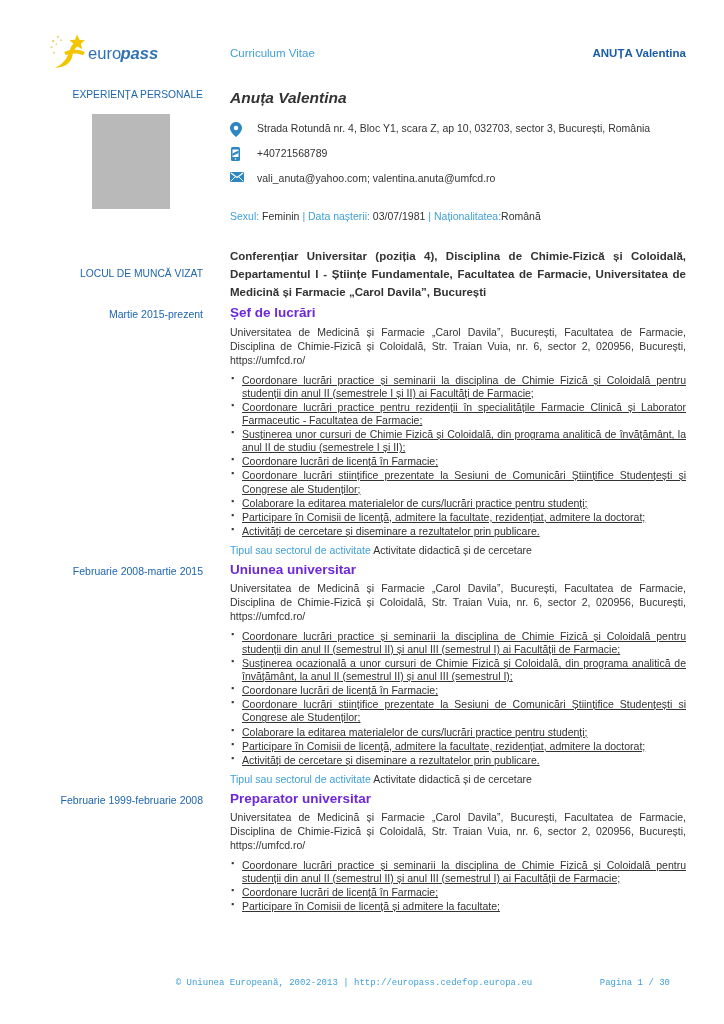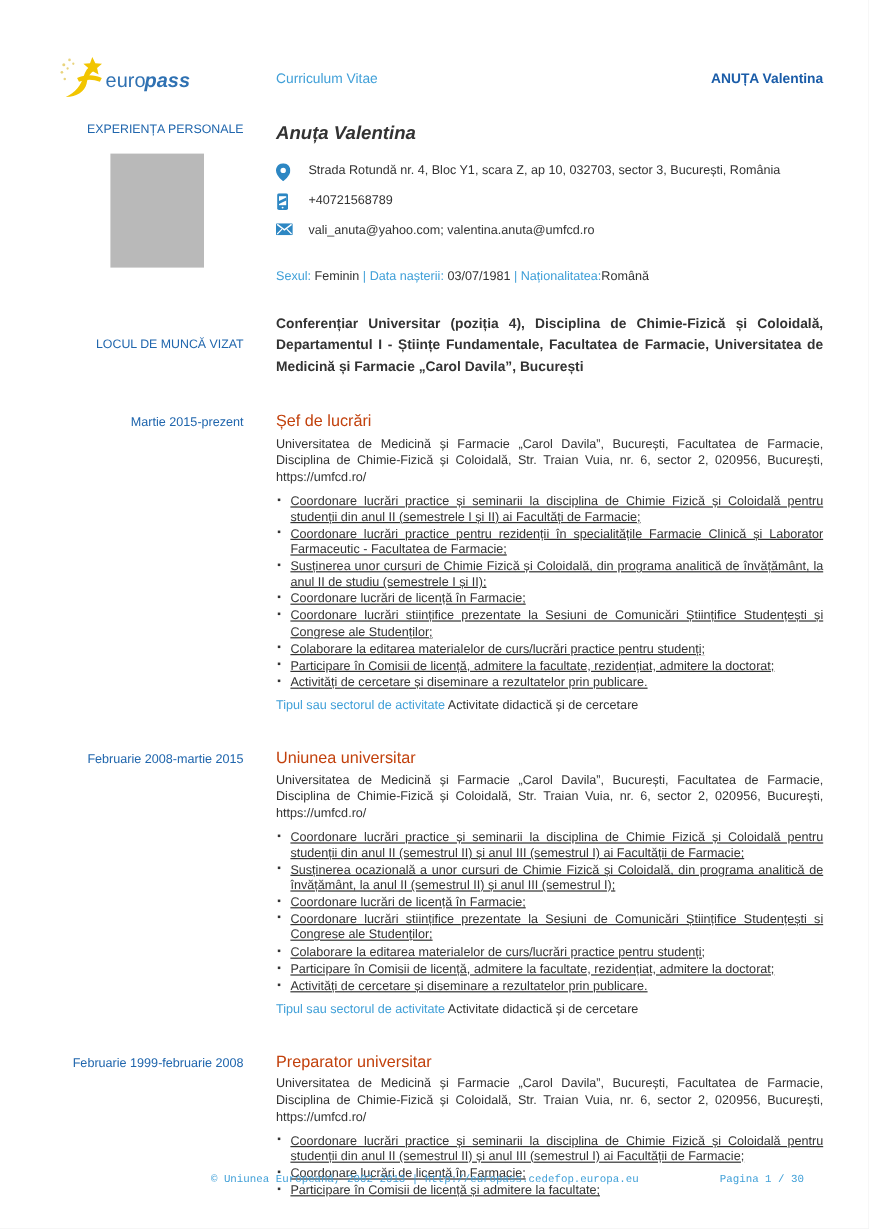--- a/index.html
+++ b/index.html
@@ -5,21 +5,21 @@
   html,body{margin:0;padding:0;background:#e8e8e8;}
   .page{
     width:724px;height:1024px;margin:0 auto;background:#fff;position:relative;
     font-family:"Liberation Sans","DejaVu Sans",sans-serif;color:#333;overflow:hidden;
   }
   .row{display:grid;grid-template-columns:155px 456px;column-gap:27px;padding-left:48px;}
   .col-left{text-align:right;}
   .col-main{min-width:0;}
 
   
-  .header-row{padding-top:46px;align-items:flex-start;}
+  .header-row{padding-top:33px;align-items:flex-start;}
   .logo-wrap{text-align:left;}
   .header-main{display:flex;justify-content:space-between;align-items:flex-start;padding-top:14px;}
   .doc-type{color:#41a0d8;font-size:11.5px;}
   .owner{color:#1a5ca8;font-weight:bold;font-size:11.5px;}
 
   
   .section-label{color:#2066ad;font-size:10.3px;line-height:1.25;white-space:nowrap;}
 
   
   .personal-row{margin-top:14px;}
@@ -35,23 +35,23 @@
   .target-row .col-left{padding-top:20px;}
   .target-text{font-weight:bold;font-size:11.5px;line-height:1.55;text-align:justify;margin:0;}
 
   
   .exp-row{margin-top:24px;align-items:center;}
   .heading-rule{display:flex;align-items:center;height:14px;}
   .rule-line{flex:1;height:2px;background:#7fa8c9;}
   .rule-square{width:13px;height:13px;background:#3c85c8;margin-left:2px;position:relative;top:-1px;}
 
   
-  .job-row{margin-top:28px;}
+  .job-row{margin-top:4px;}
   .job-row .date{color:#2066ad;font-size:10.5px;padding-top:3px;white-space:nowrap;}
-  .job-title{color:#c2410c;font-size:13.5px;font-weight:normal;margin:0 0 4px;line-height:1.2;}
+  .job-title{color:#6d28d9;font-size:13.5px;font-weight:bold;margin:0 0 4px;line-height:1.2;}
   .org{font-size:10.5px;line-height:1.33;text-align:justify;margin:0 0 6px;}
   .bullets{margin:0;padding:0;list-style:none;}
   .bullets li{font-size:10.5px;line-height:1.25;text-align:justify;padding-left:12px;position:relative;margin-bottom:1px;text-decoration:underline;}
   .bullets li::before{content:"▪";position:absolute;left:1px;top:-1px;font-size:8.5px;color:#333;}
   .sector{margin:6px 0 0;font-size:10.5px;line-height:1.3;}
 
   
   .footer{position:absolute;left:0;right:16px;bottom:36px;font-size:9px;color:#41a0d8;font-family:Liberation Mono, monospace;}
   .footer .copyright{text-align:center;}
   .footer .pageno{position:absolute;right:38px;top:0;}

